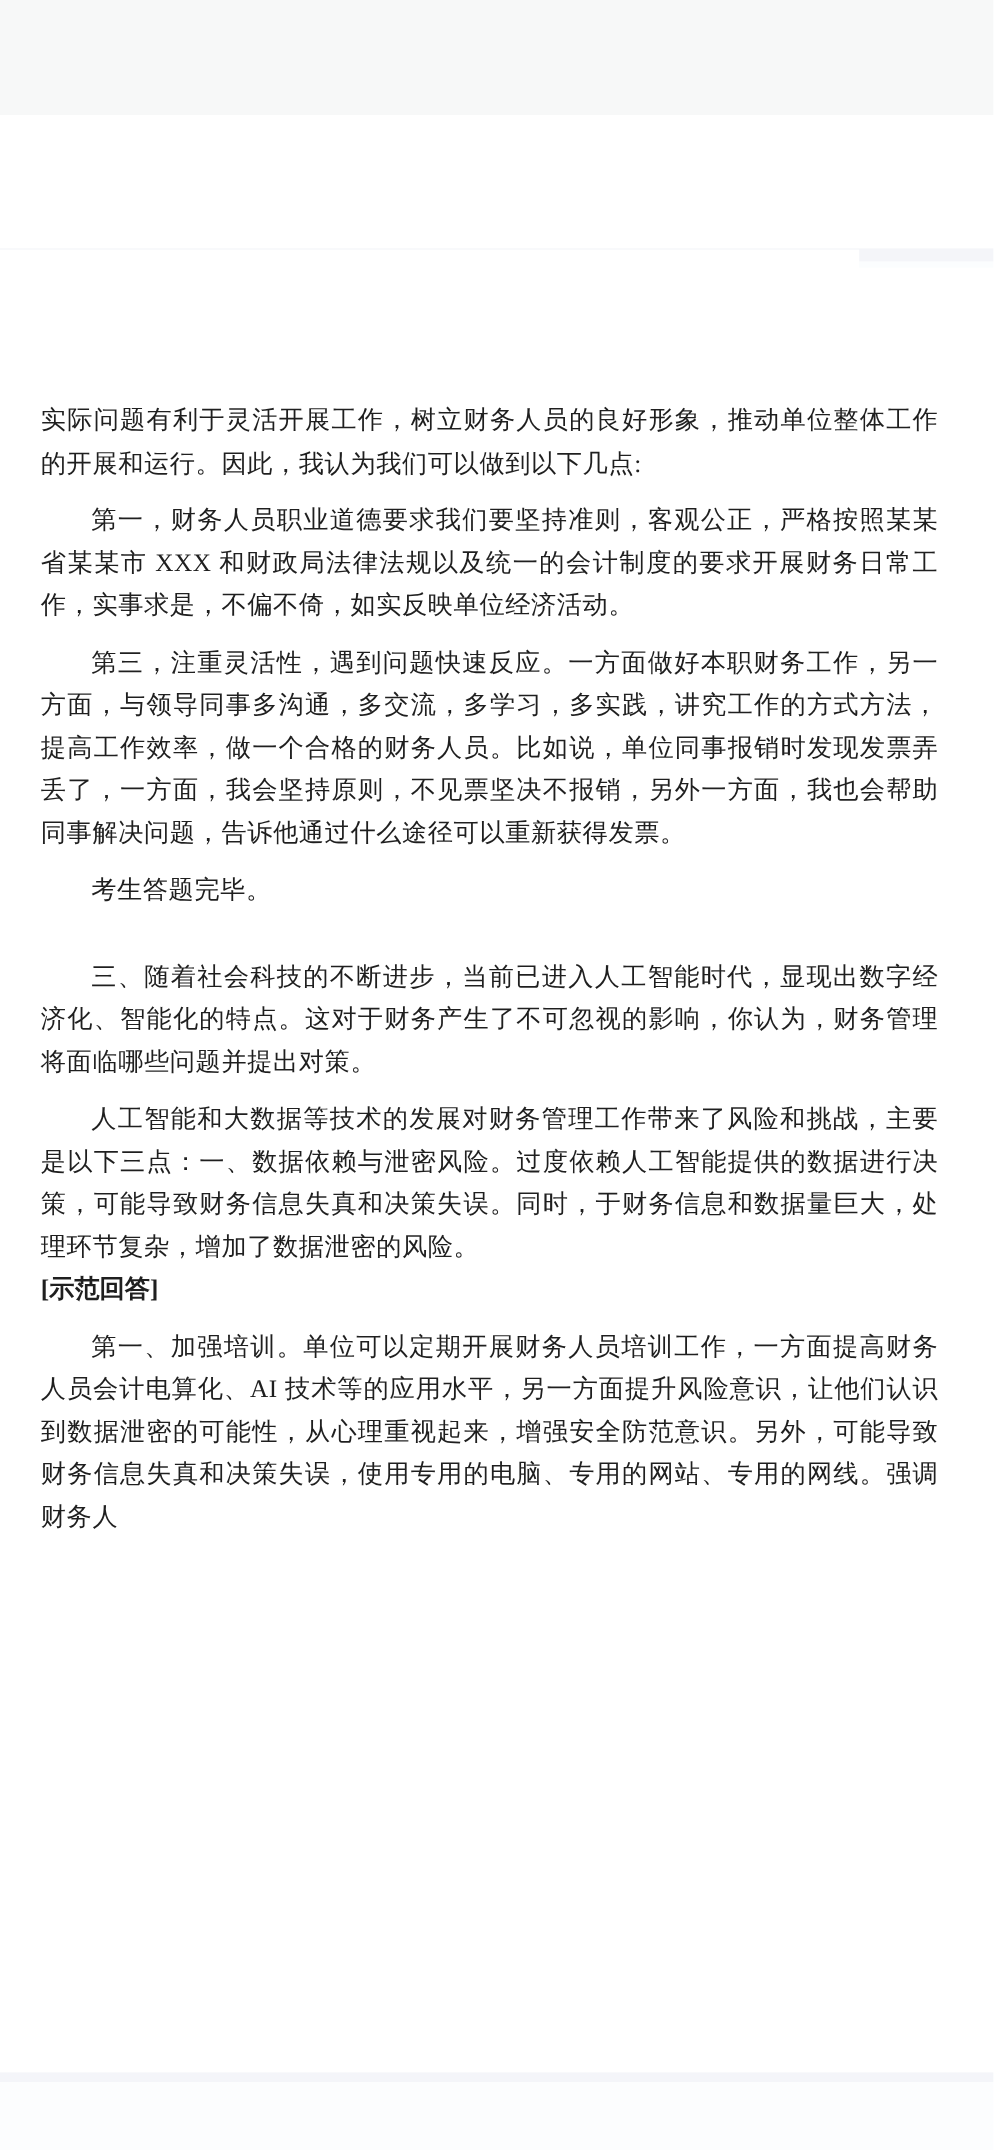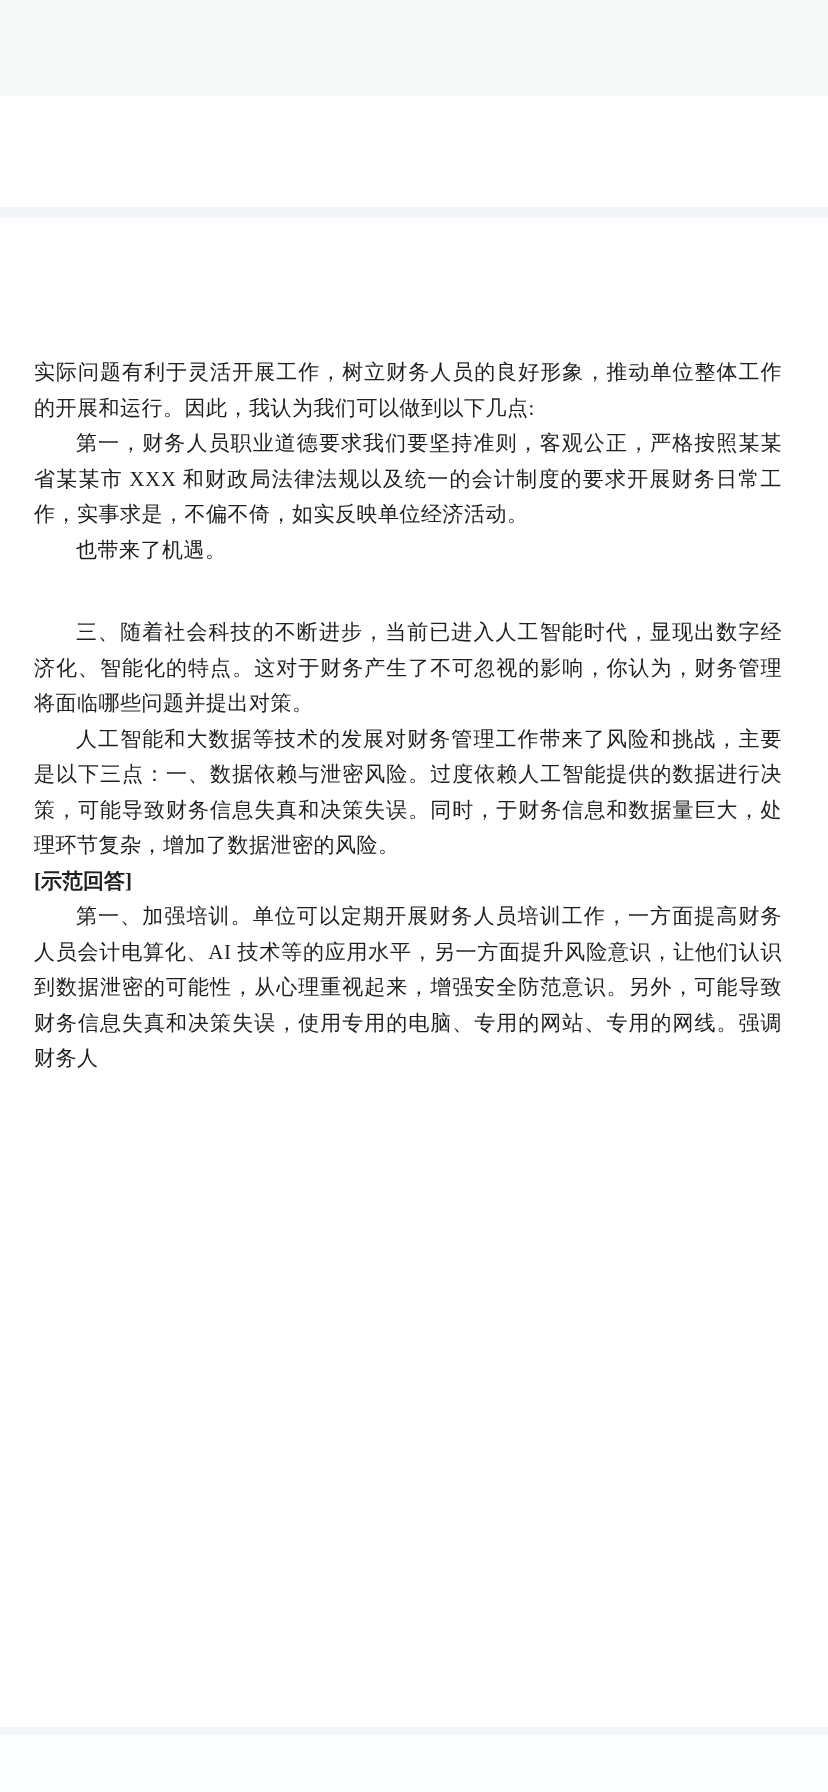--- a/index.html
+++ b/index.html
@@ -47,57 +47,58 @@
   }
   .bottom-area {
     position: absolute;
     left: 0; top: 1735px;
     width: 828px; height: 57px;
     background: #fcfdfe;
   }
   
   .doc-page {
     position: absolute;
-    left: 0; top: 230px;
+    left: 0; top: 208px;
     width: 716px; height: 1505px;
     background: #ffffff;
   }
   .doc-text {
     position: absolute;
     left: 34px;
     top: 125px;          
     width: 748px;
     color: #1f1f1f;
     font-size: 21px;
     line-height: 35.5px;
     text-align: justify;
     text-justify: inter-ideograph;
     letter-spacing: 0.5px;
   }
   .doc-text p.para {
     margin: 0;
     padding: 0;
   }
-  .doc-text p.para.indent { text-indent: 2em; }
+  .doc-text p.para.indent { text-indent: 2em; margin-top: 12px; }
   .doc-text p.para.bold   { font-weight: 700; letter-spacing: 0; }
-  .doc-text p.para.gap    { margin-top: 47px; }  
+  .doc-text p.para.gap    { margin-top: 37px; }  
 </style>
 </head>
 <body>
 
 <div class="top-band"></div>
 <div class="toolbar-gap"></div>
 <div class="separator-top"></div>
 <div class="separator-top-glow"></div>
 
 <div class="doc-page">
   <div class="doc-text">
       <p class="para">实际问题有利于灵活开展工作，树立财务人员的良好形象，推动单位整体工作的开展和运行。因此，我认为我们可以做到以下几点:</p>
       <p class="para indent">第一，财务人员职业道德要求我们要坚持准则，客观公正，严格按照某某省某某市 XXX 和财政局法律法规以及统一的会计制度的要求开展财务日常工作，实事求是，不偏不倚，如实反映单位经济活动。</p>
-      <p class="para indent">也带来了机遇。</p>
+      <p class="para indent">第三，注重灵活性，遇到问题快速反应。一方面做好本职财务工作，另一方面，与领导同事多沟通，多交流，多学习，多实践，讲究工作的方式方法，提高工作效率，做一个合格的财务人员。比如说，单位同事报销时发现发票弄丢了，一方面，我会坚持原则，不见票坚决不报销，另外一方面，我也会帮助同事解决问题，告诉他通过什么途径可以重新获得发票。</p>
+      <p class="para indent">考生答题完毕。</p>
       <p class="para indent gap">三、随着社会科技的不断进步，当前已进入人工智能时代，显现出数字经济化、智能化的特点。这对于财务产生了不可忽视的影响，你认为，财务管理将面临哪些问题并提出对策。</p>
       <p class="para indent">人工智能和大数据等技术的发展对财务管理工作带来了风险和挑战，主要是以下三点：一、数据依赖与泄密风险。过度依赖人工智能提供的数据进行决策，可能导致财务信息失真和决策失误。同时，于财务信息和数据量巨大，处理环节复杂，增加了数据泄密的风险。</p>
       <p class="para bold">[示范回答]</p>
       <p class="para indent">第一、加强培训。单位可以定期开展财务人员培训工作，一方面提高财务人员会计电算化、AI 技术等的应用水平，另一方面提升风险意识，让他们认识到数据泄密的可能性，从心理重视起来，增强安全防范意识。另外，可能导致财务信息失真和决策失误，使用专用的电脑、专用的网站、专用的网线。强调财务人</p>
     </div>
 </div>
 
 <div class="separator-bottom"></div>
 <div class="bottom-area"></div>
 

